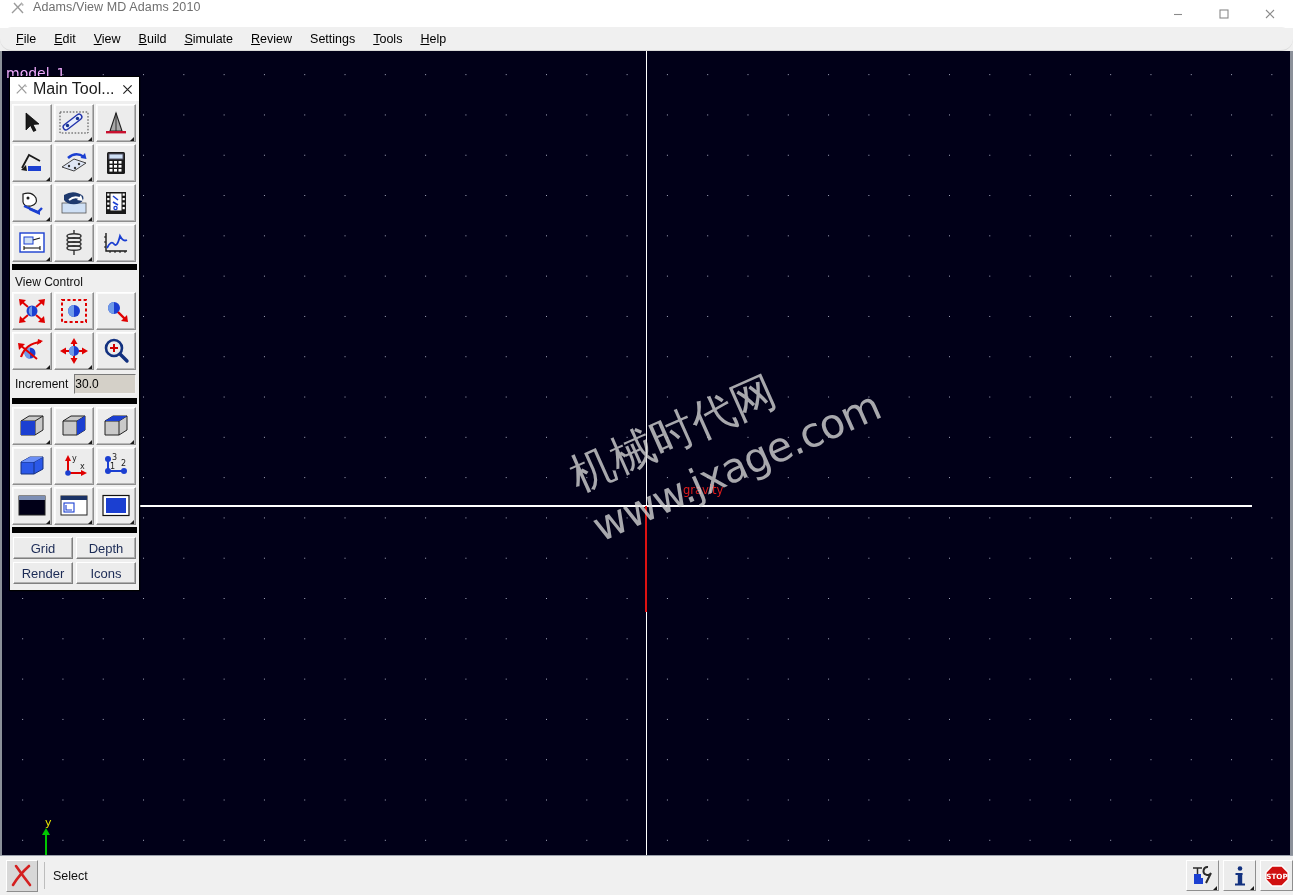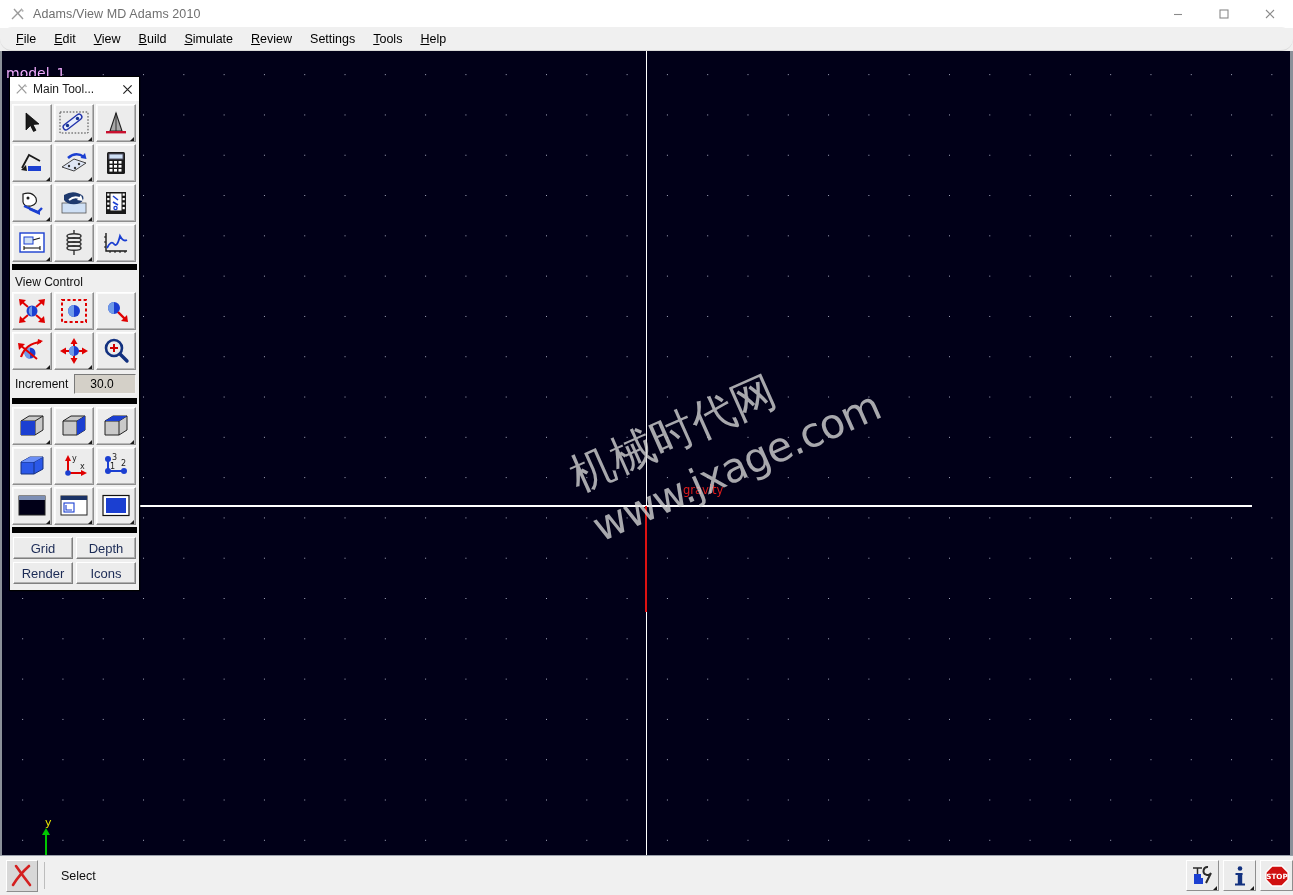--- a/index.html
+++ b/index.html
@@ -14,21 +14,21 @@
     width: 1293px; height: 895px;
     background: #f0f0f0;
     box-sizing: border-box;
   }
 
   
   .titlebar {
     position: absolute; top: 0; left: 0;
     width: 1293px; height: 27px;
     background: #ffffff;
-    display: flex; align-items: center;
+    display: flex; align-items: flex-start;
     border-bottom: 1px solid #ffffff;
   }
   .title-icon {
     width: 16px; height: 16px; margin-left: 10px; margin-right: 7px;
     position: relative; flex: none;
   }
   .title-text {
     font-size: 12.5px; color: #6f6f6f; letter-spacing: 0.1px;
   }
   .win-btns {
@@ -144,21 +144,21 @@
     border: 1px solid #000000;
     box-shadow: 1px 1px 0 rgba(0,0,0,0.25);
     z-index: 10;
   }
   .tb-title {
     height: 24px; display: flex; align-items: center;
     background: #ffffff;
     padding: 0 2px;
   }
   .tb-title-icon { width: 14px; height: 14px; margin: 0 4px 0 3px; position: relative; flex: none; }
-  .tb-title-text { font-size: 12px; color: #1a1a1a; flex: 1; }
+  .tb-title-text { font-size: 16px; color: #1a1a1a; flex: 1; }
   .tb-close {
     width: 20px; height: 20px; display: flex;
     align-items: center; justify-content: center;
     color: #333; font-size: 14px;
   }
 
   .tb-body { padding: 3px 2px 4px 2px; background: #efefef; }
   .tb-group { border-top: 6px solid #000000; padding-top: 3px; margin-top: 0; }
   .tb-group.first { border-top: none; margin-top: 0; padding-top: 0; }
 
@@ -186,21 +186,21 @@
     display: flex; align-items: center; gap: 6px;
     padding: 2px 1px 4px 3px;
   }
   .tb-inc-label { font-size: 12px; color: #101010; }
   .tb-inc-field {
     flex: 1; height: 20px;
     background: #d4d0c8;
     border: 1px solid #7a7a7a;
     border-right-color: #f2f2f2; border-bottom-color: #f2f2f2;
     font-size: 12px; color: #000;
-    display: flex; align-items: center; padding-left: 15px;
+    display: flex; align-items: center; padding-left: 0;
     box-sizing: border-box;
   }
   .tb-txtrow { display: flex; gap: 3px; padding: 1px 1px 2px 1px; }
   .tb-txtbtn {
     flex: 1; height: 22px;
     background: #ececec;
     border: 1px solid #ffffff;
     border-right-color: #808080; border-bottom-color: #808080;
     box-shadow: inset -1px -1px 0 #b0b0b0;
     font-size: 13px; color: #1b2a55;
@@ -222,21 +222,21 @@
     border: 1px solid #ffffff;
     border-right-color: #8e8e8e; border-bottom-color: #8e8e8e;
     display: flex; align-items: center; justify-content: center;
     position: relative; box-sizing: border-box; flex: none;
   }
   .sb-text {
     flex: 1; height: 27px; margin: 0 2px 0 6px;
     background: #f0f0f0;
     display: flex; align-items: center;
     font-size: 12.5px; color: #101010;
-    padding-left: 16px;
+    padding-left: 8px;
     border-left: 1px solid #bdbdbd;
   }
   .sb-right { display: flex; align-items: center; gap: 4px; }
   .sb-rbtn {
     width: 33px; height: 31px;
     background: #ececec;
     border: 1px solid #ffffff;
     border-right-color: #8e8e8e; border-bottom-color: #8e8e8e;
     display: flex; align-items: center; justify-content: center;
     position: relative; box-sizing: border-box;

